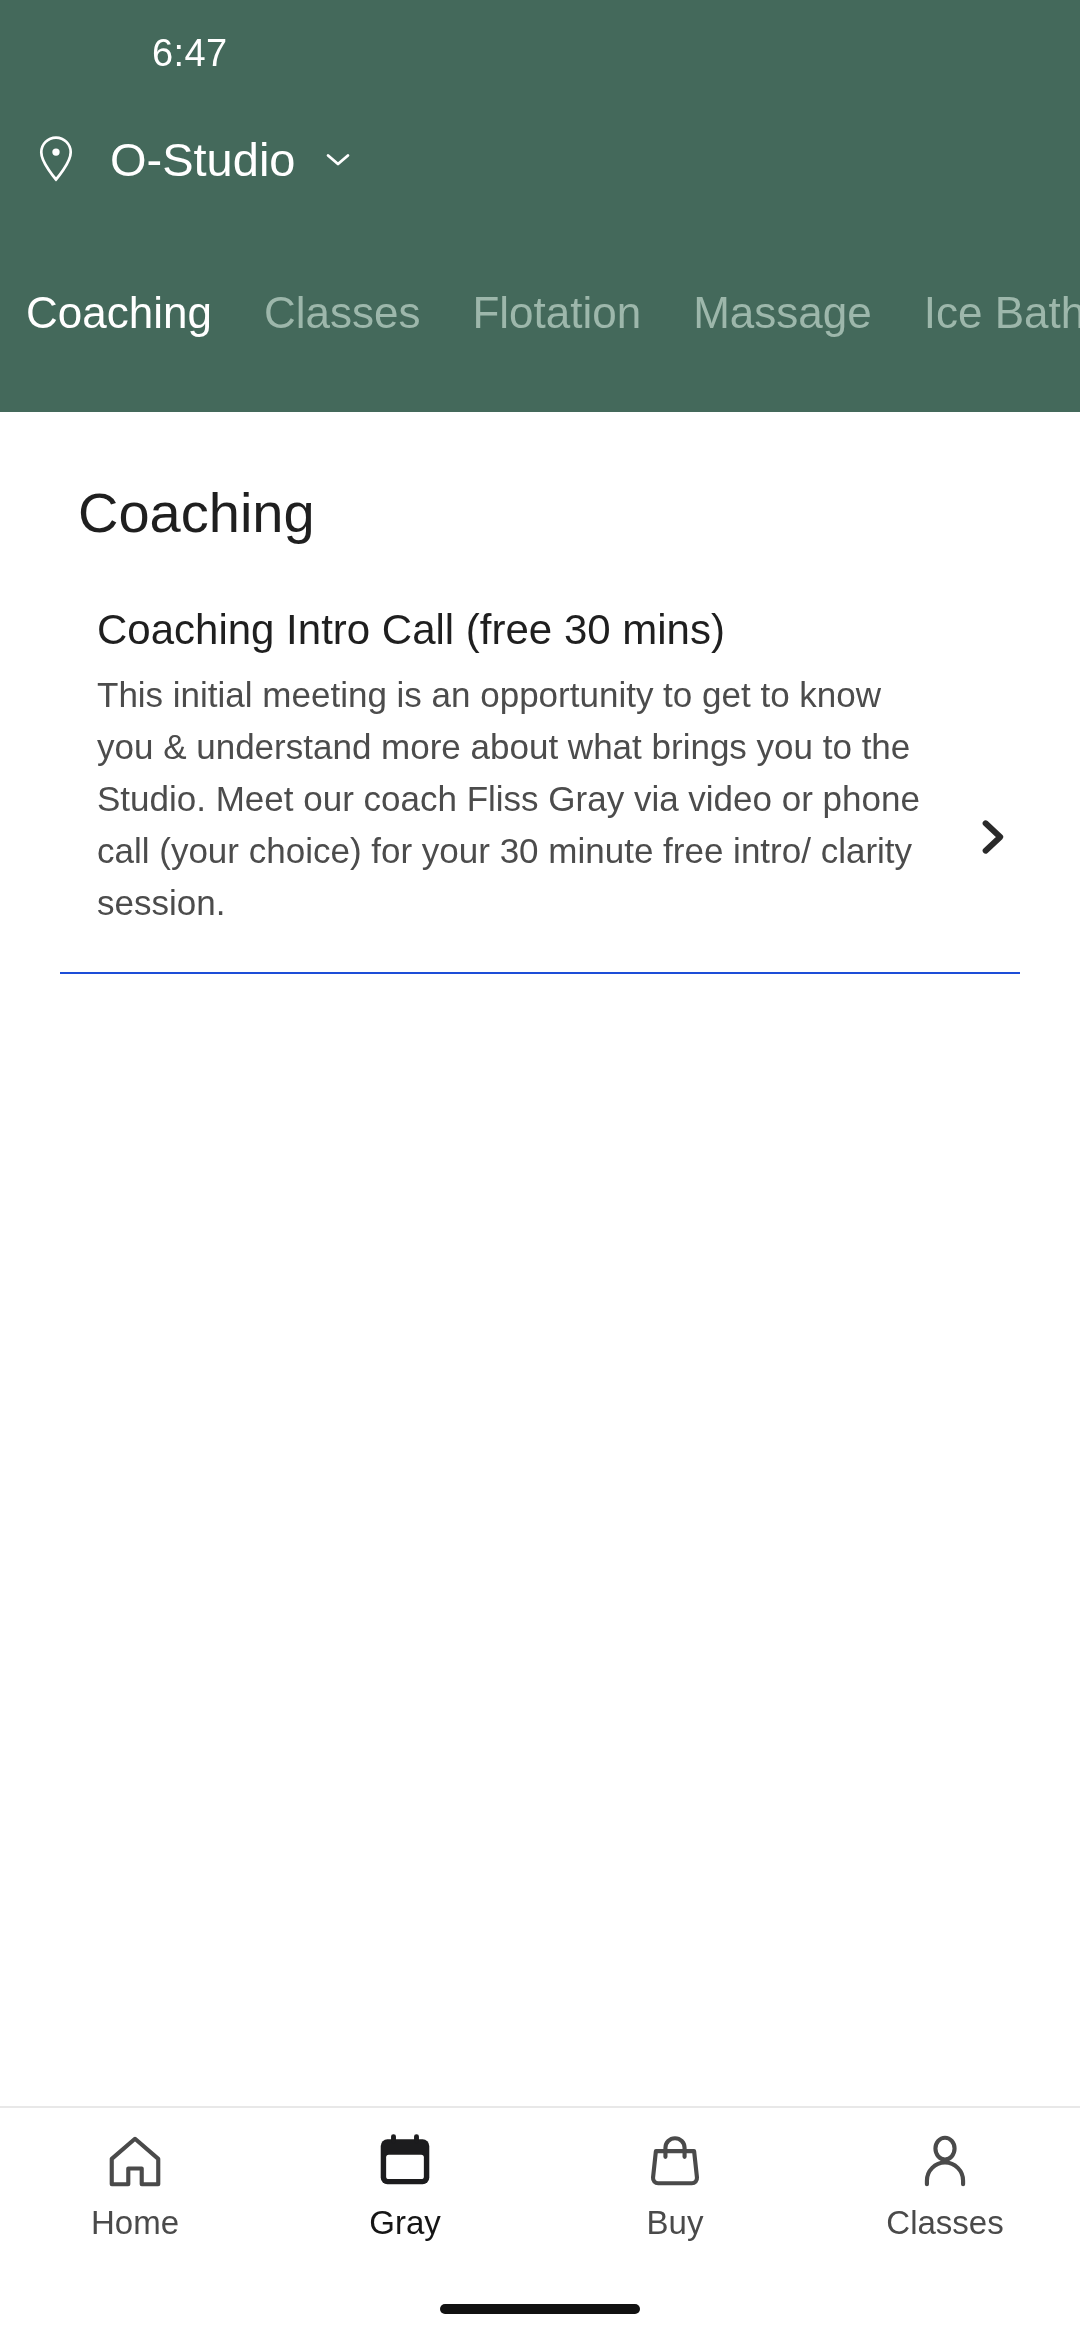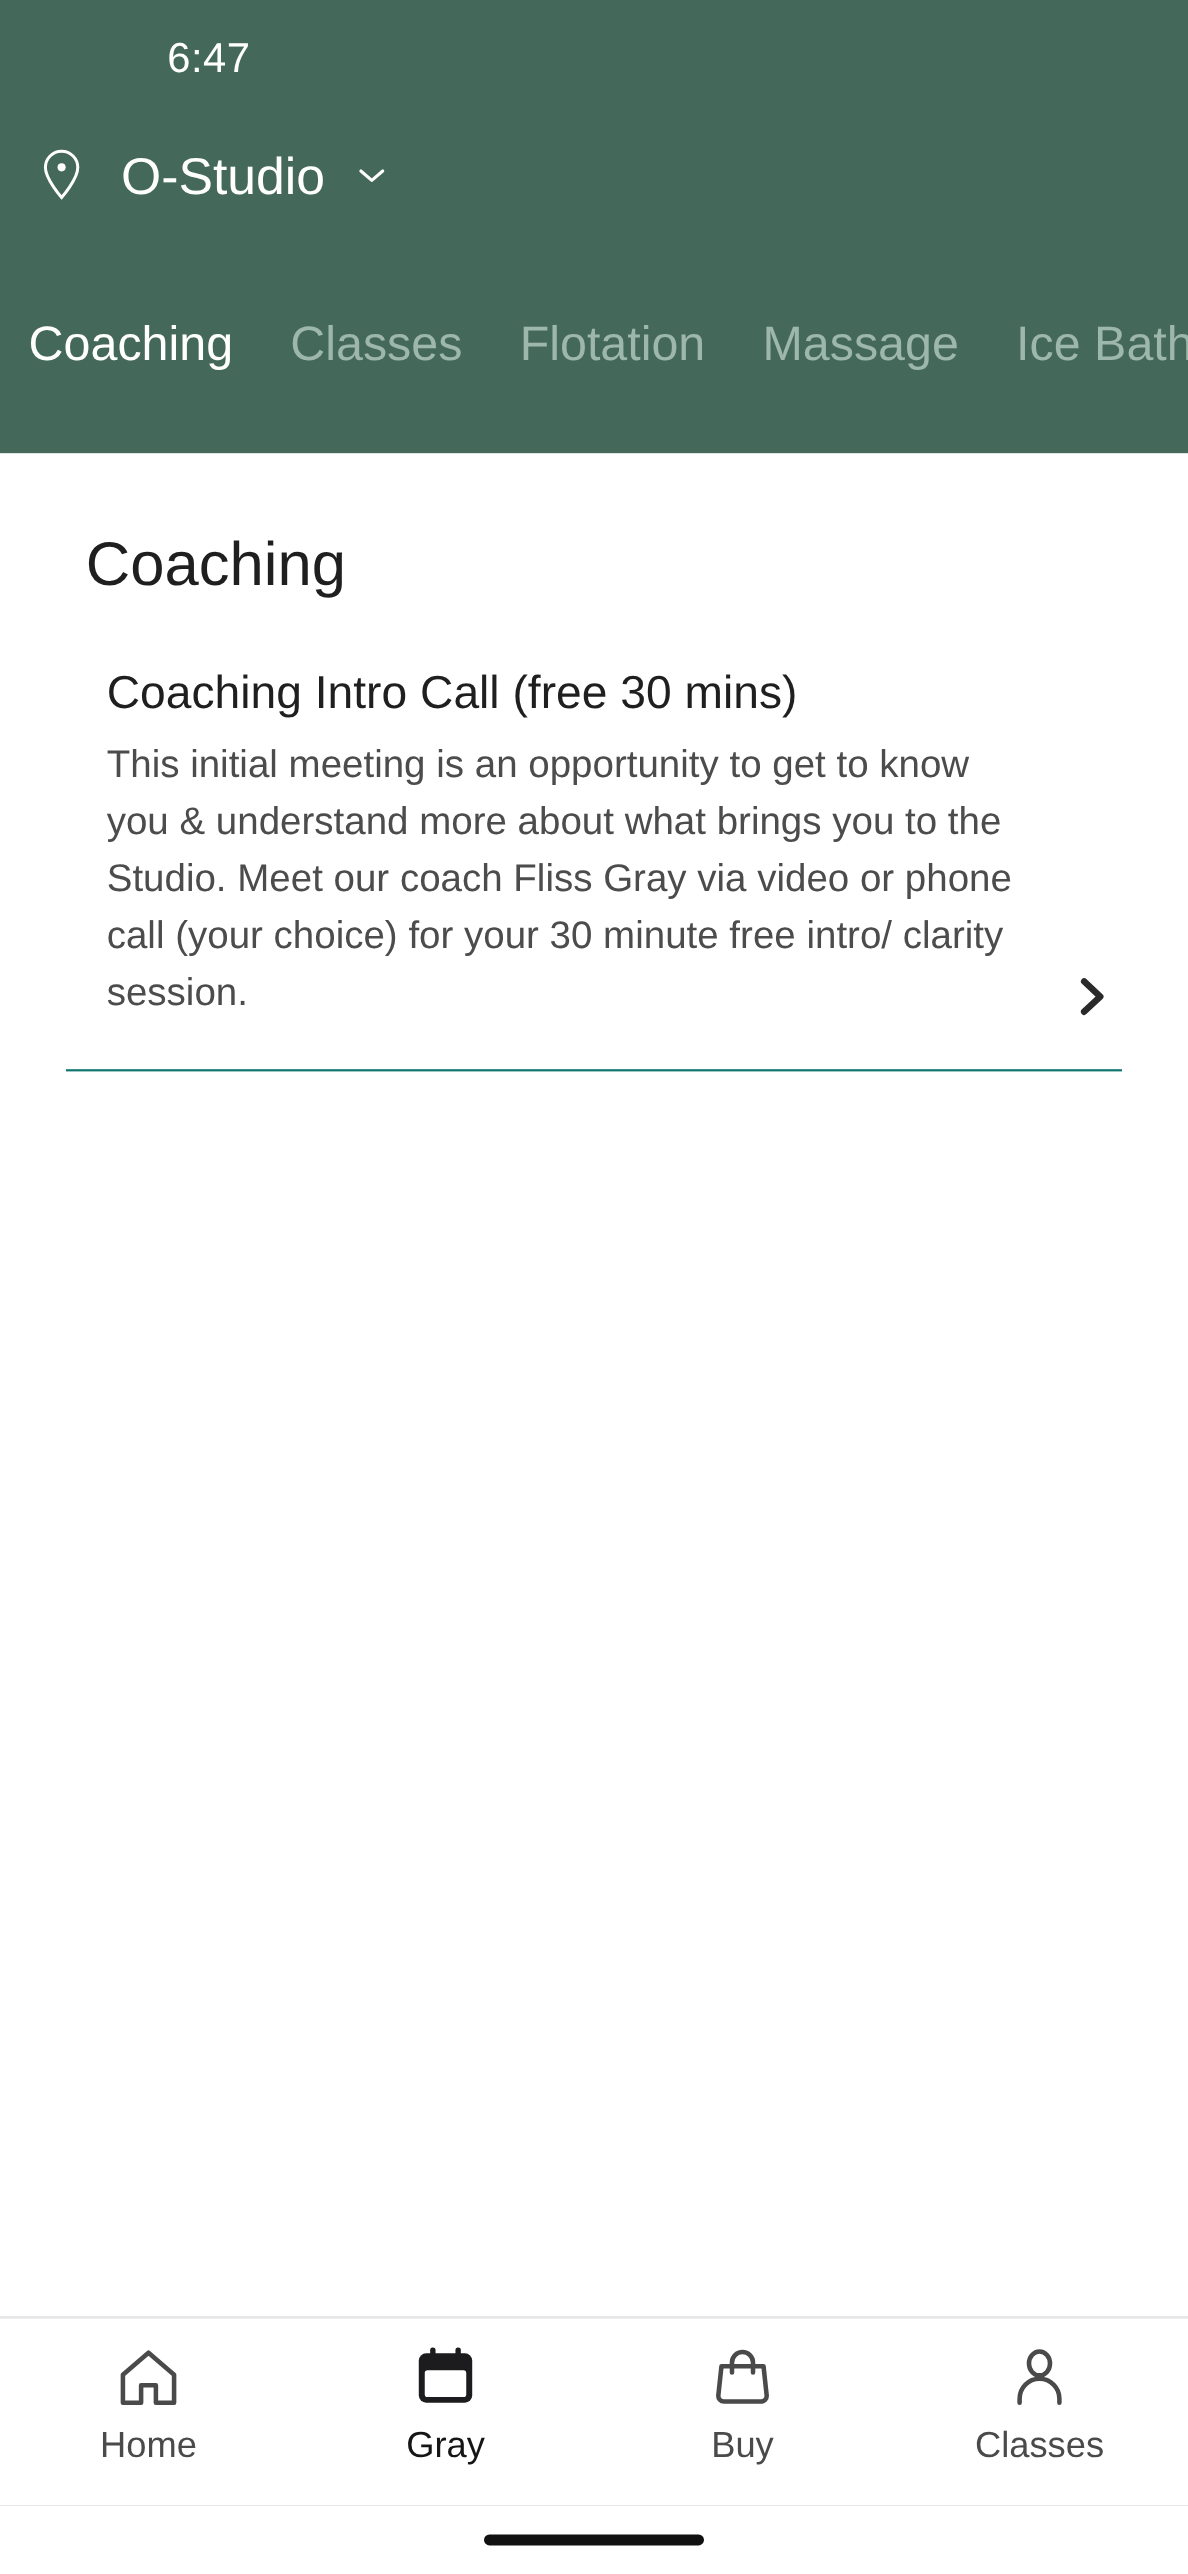--- a/index.html
+++ b/index.html
@@ -10,21 +10,21 @@
     height: 2340px;
     background: #ffffff;
     font-family: "Liberation Sans", sans-serif;
     overflow: hidden;
   }
 
   #app {
     position: relative;
     width: 1080px;
     height: 2340px;
-    background: #737373;
+    background: #7dd3fc;
     display: flex;
     flex-direction: column;
   }
 
   
   .header {
     background: #44695B;
     width: 100%;
     flex: 0 0 auto;
     padding: 0;
@@ -121,23 +121,23 @@
     line-height: 1.1;
   }
 
   .service-list {
     margin-top: 62px;
     padding: 0 60px;
   }
 
   .service-item {
     display: flex;
-    align-items: flex-end;
+    align-items: center;
     padding: 0 0 44px 0;
-    border-bottom: 2px solid #0f766e;
+    border-bottom: 2px solid #1d4ed8;
   }
 
   .service-text {
     flex: 1 1 auto;
     padding-left: 37px;
     padding-right: 24px;
   }
 
   .service-title {
     font-size: 42px;

